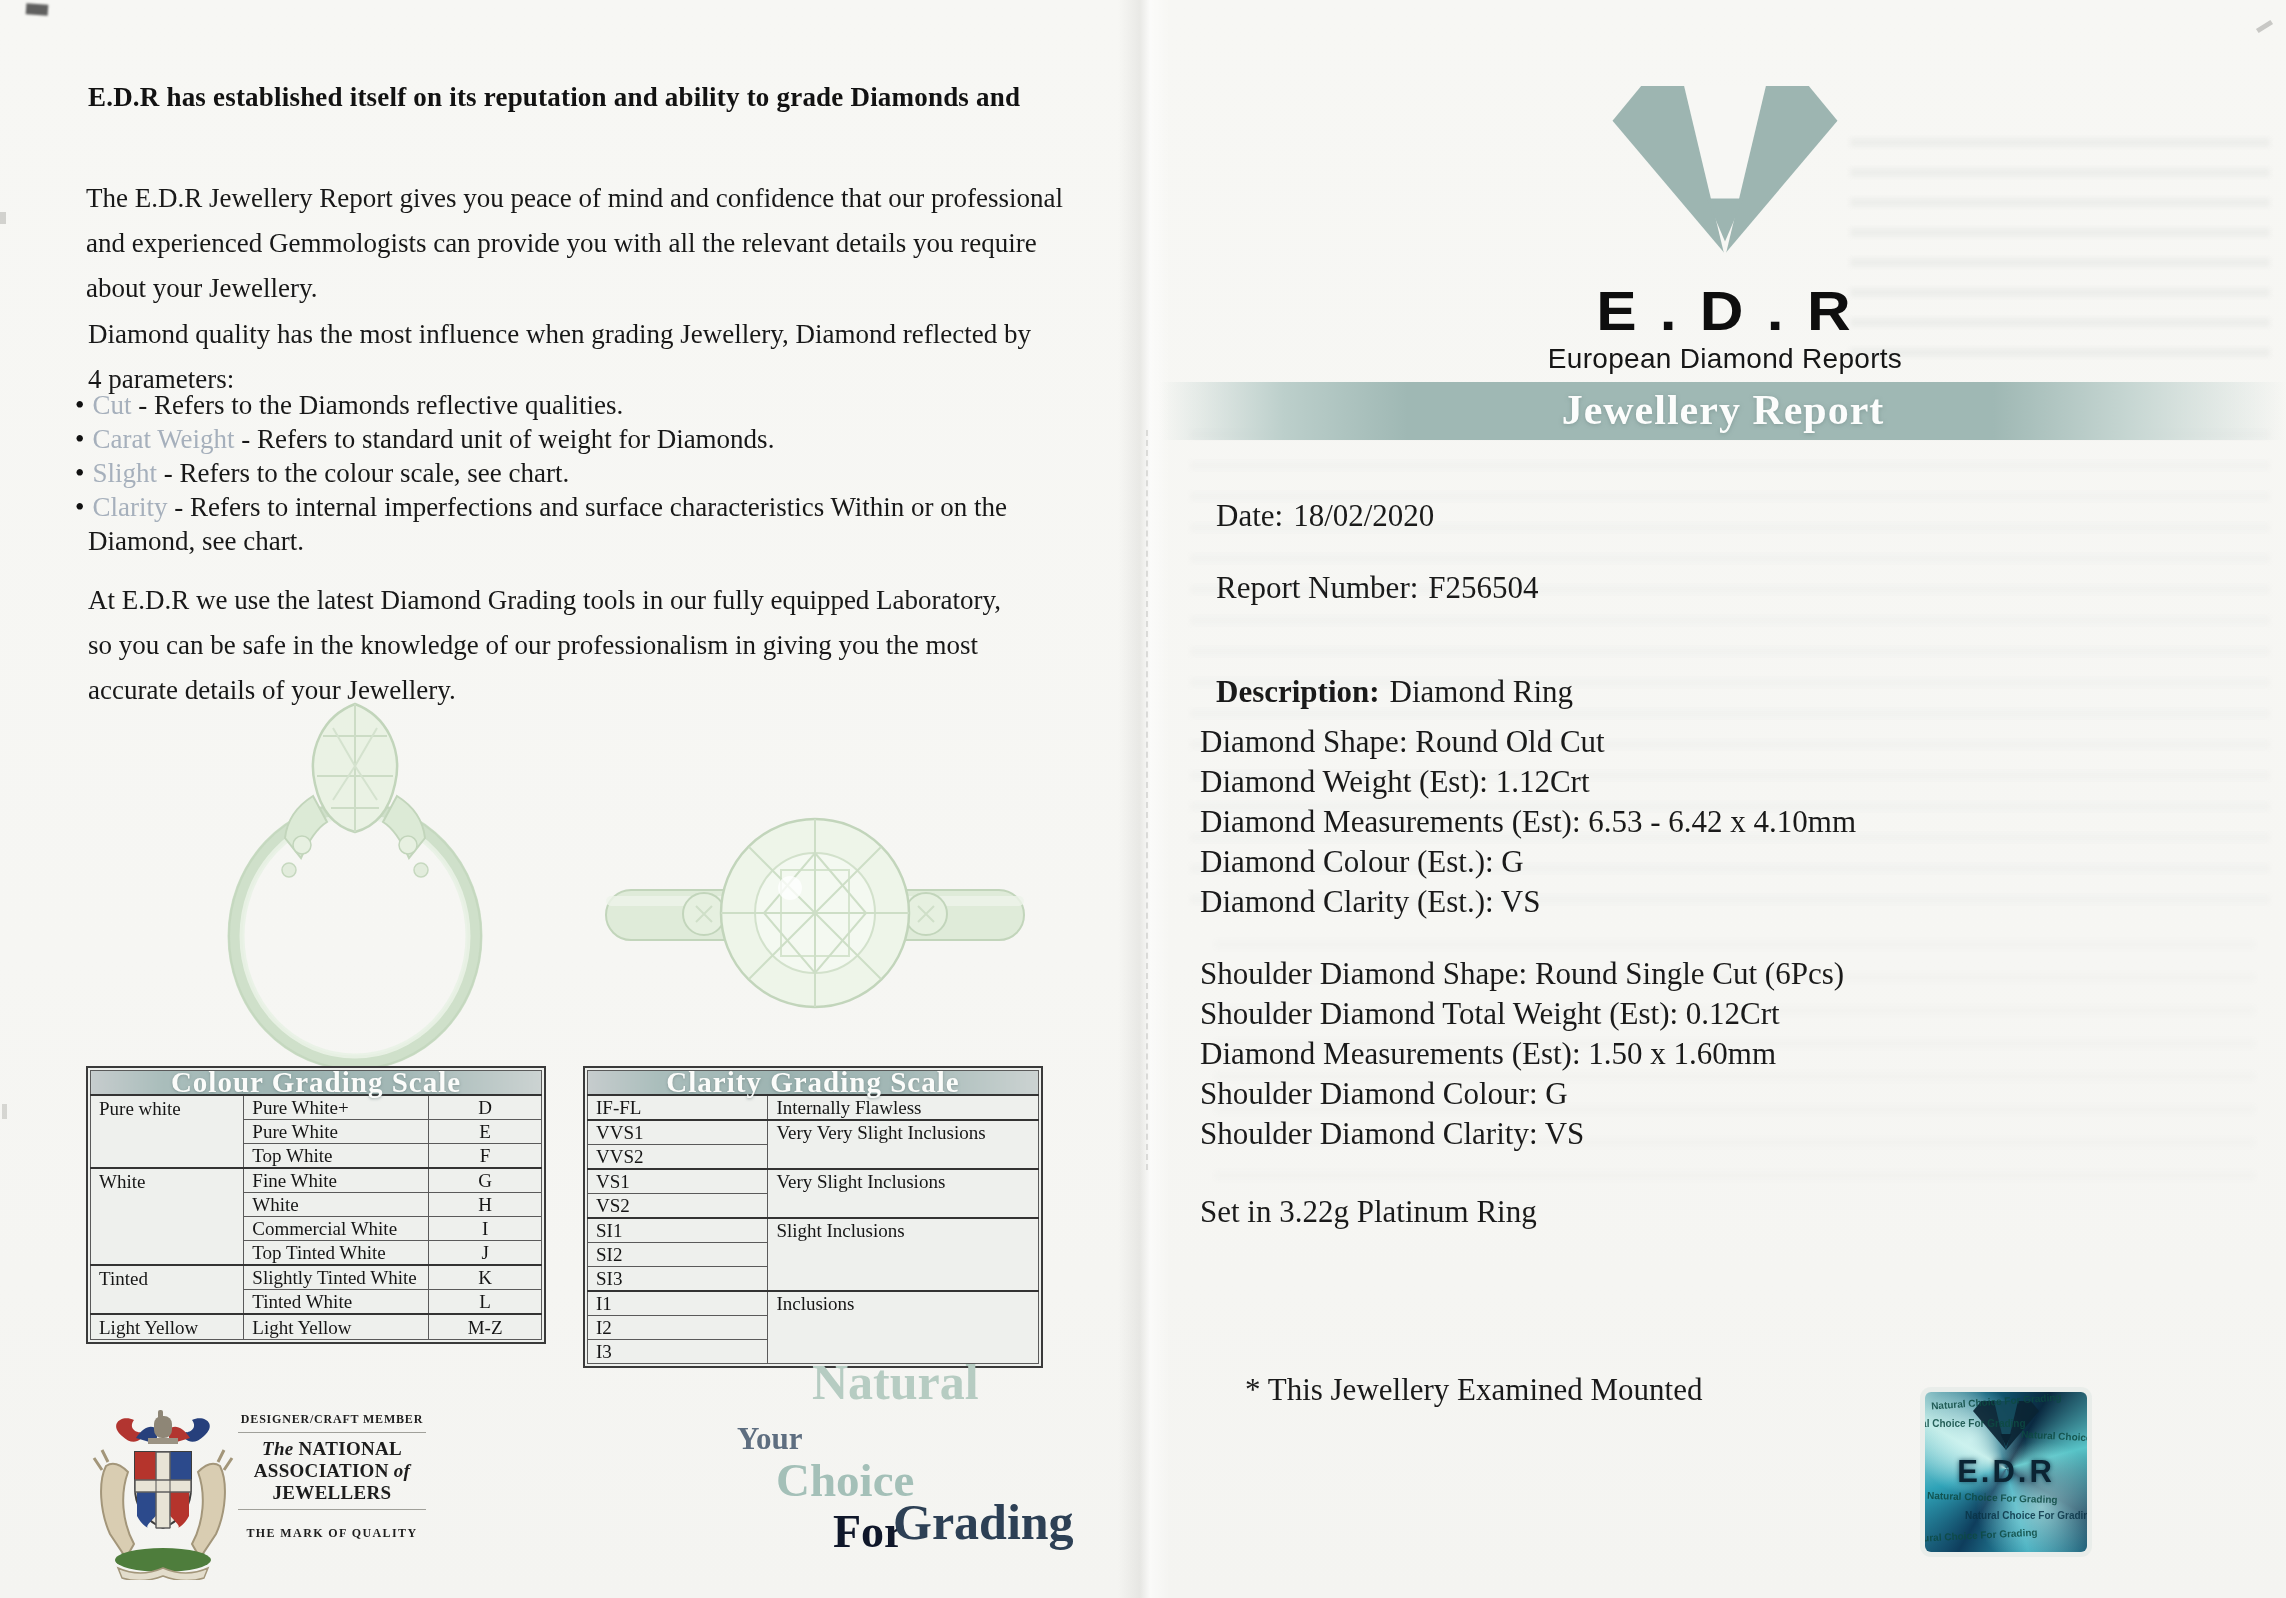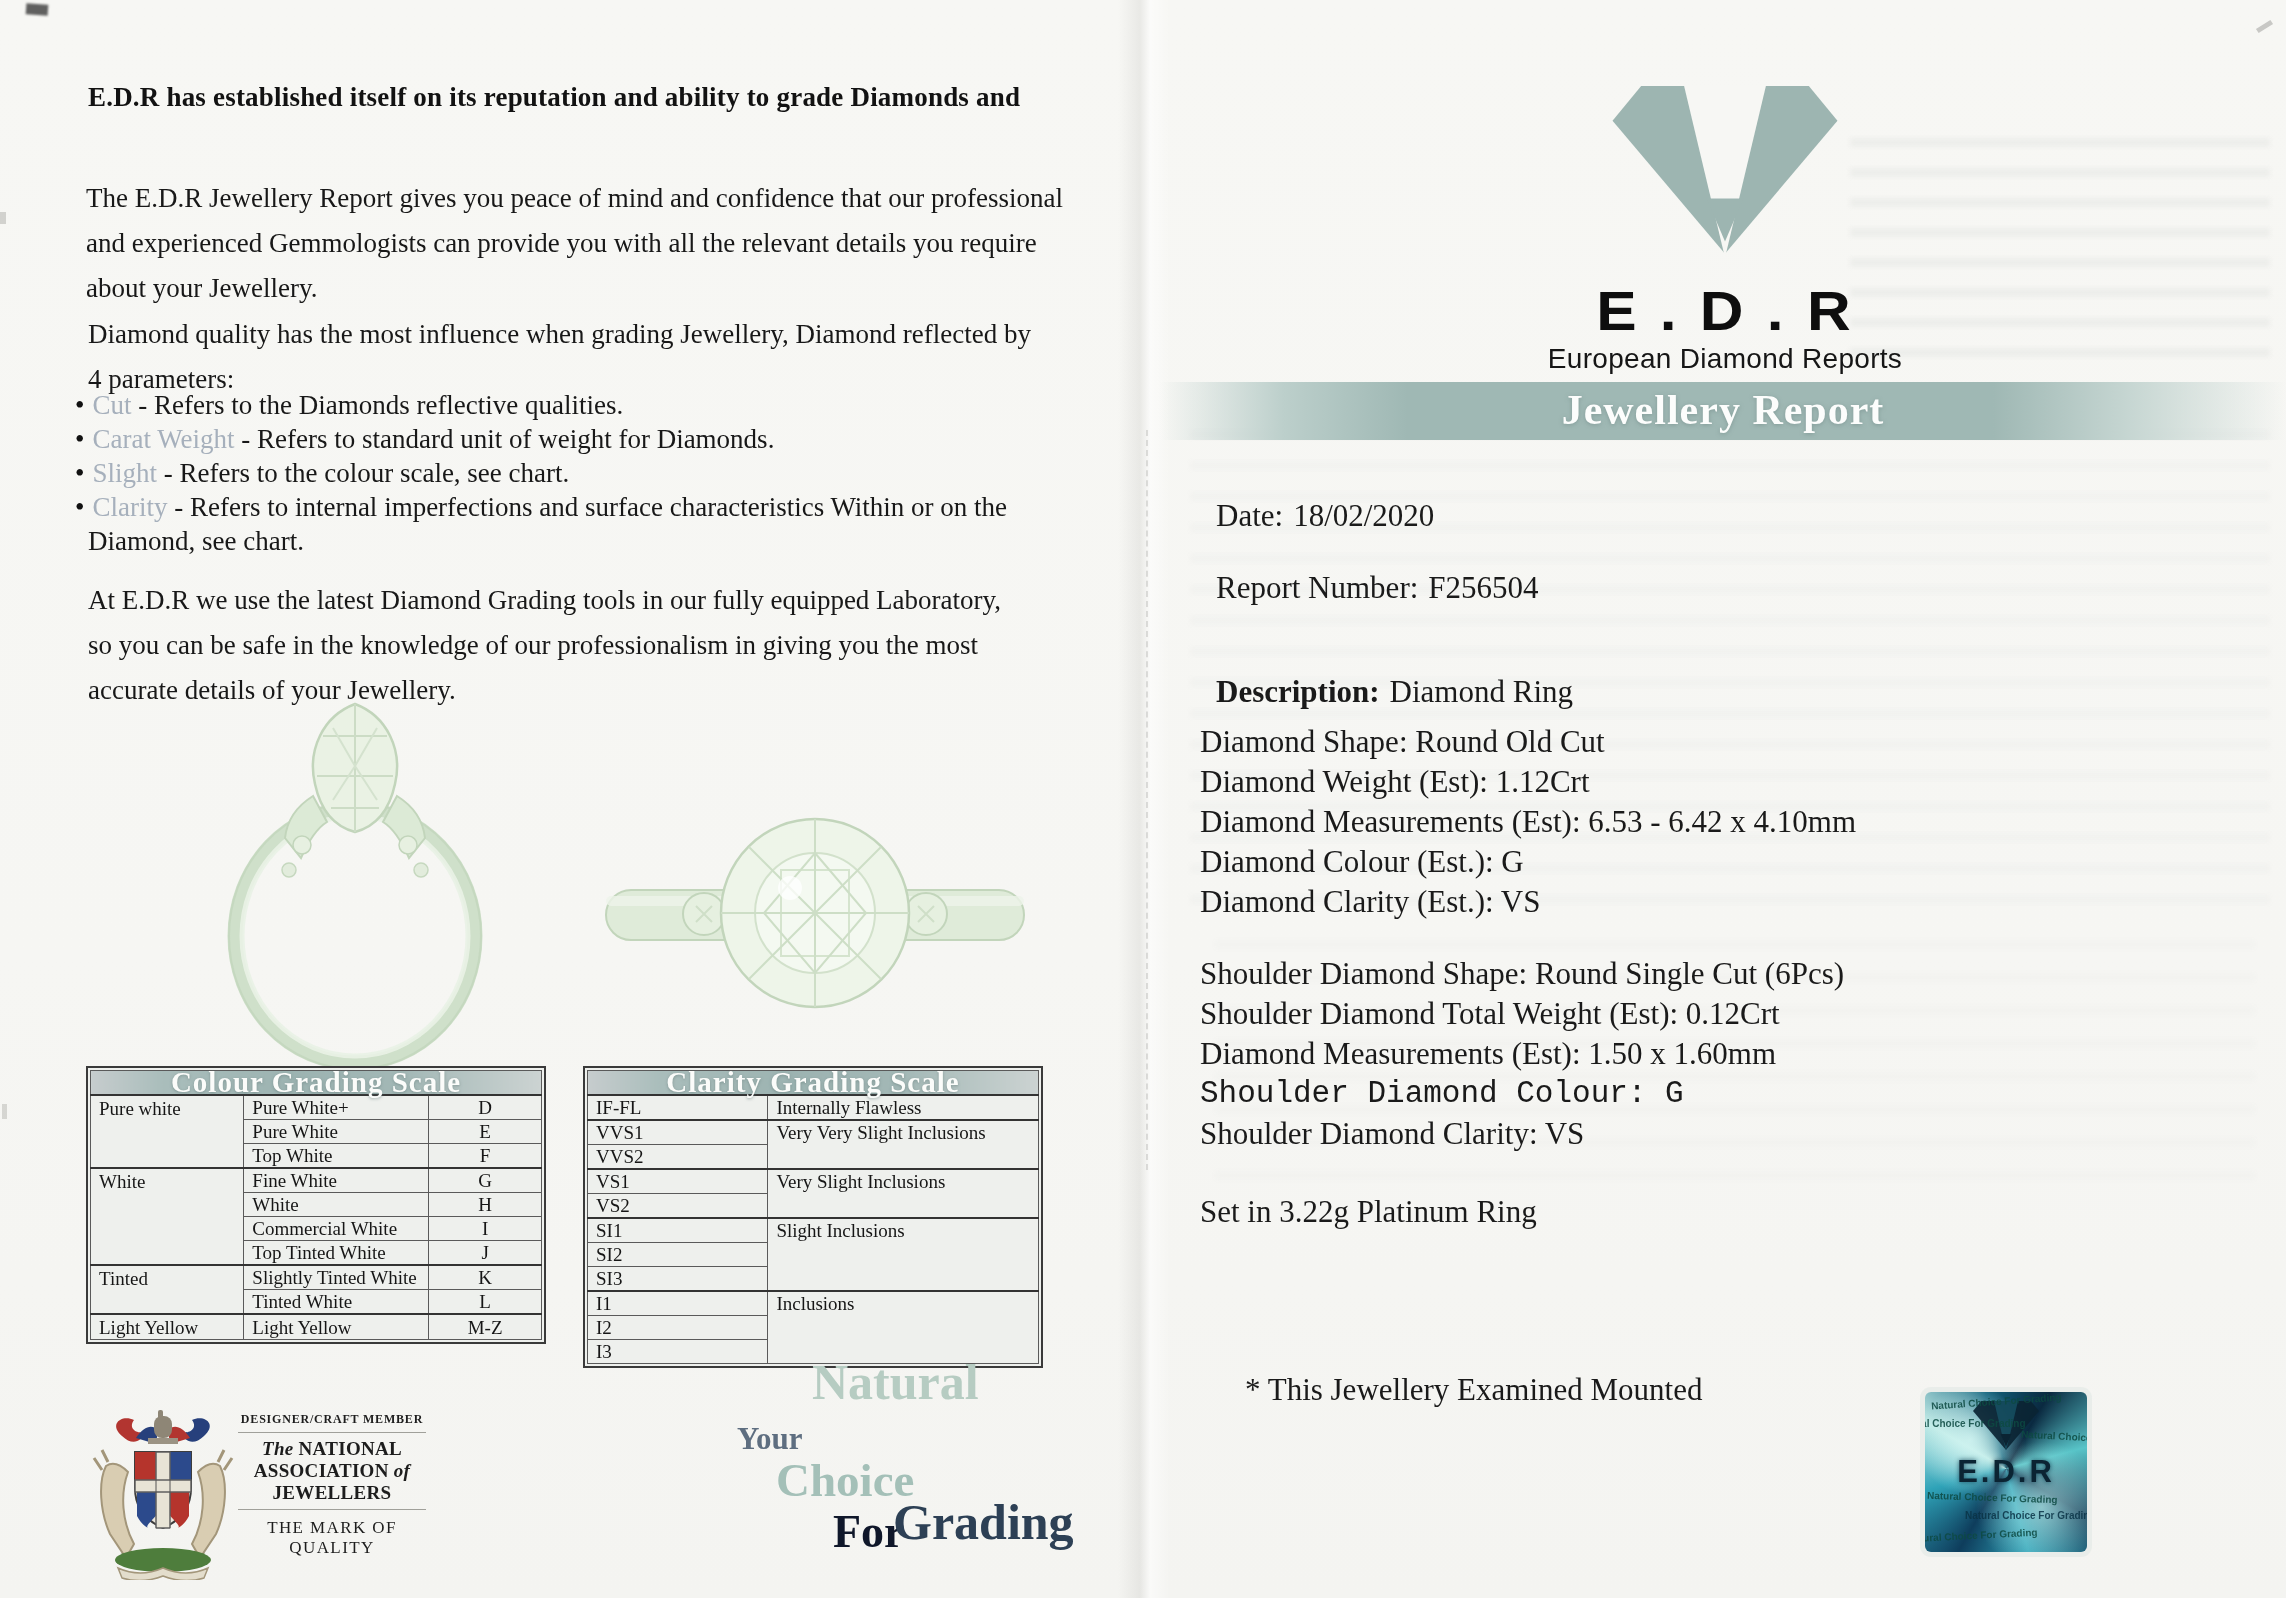--- a/index.html
+++ b/index.html
@@ -39,37 +39,37 @@
     border:1px solid #4a4a4a;
   }
   td.meaning{vertical-align:top;padding-top:2px;}
 
   
   .naj-text{left:230px;top:1412px;width:204px;text-align:center;color:#1d1d1d;}
   .naj-member{font-size:12px;font-weight:bold;letter-spacing:.8px;}
   .naj-rule{border-top:1px solid #a0a09a;margin:5px 8px;}
   .naj-name{font-size:19px;font-weight:bold;line-height:22px;letter-spacing:.3px;}
   .naj-name .it{font-style:italic;}
-  .naj-mark{font-size:17px;font-weight:normal;letter-spacing:1.4px;margin-top:8px;}
+  .naj-mark{font-size:12px;font-weight:bold;letter-spacing:1.4px;margin-top:16px;}
 
   
   .slg{font-weight:bold;white-space:nowrap;}
   #slg-your{left:737px;top:1421px;font-size:31px;color:#5e6e80;}
   #slg-natural{left:812px;top:1353px;font-size:50px;color:#b6ccc2;}
   #slg-choice{left:776px;top:1453px;font-size:47px;color:#a4c0b8;}
   #slg-for{left:833px;top:1505px;font-size:46px;color:#0f172a;}
   #slg-grading{left:893px;top:1493px;font-size:50px;color:#2d4055;}
 
   
   .rp-line{left:1200px;font-size:31px;white-space:nowrap;color:#1a1a1a;}
   #rp-date{top:498px;}
   #rp-report{top:570px;}
   #rp-desc{top:674px;}
   #rp-d0{top:724px;}#rp-d1{top:764px;}#rp-d2{top:804px;}#rp-d3{top:844px;}#rp-d4{top:884px;}
-  #rp-s0{top:956px;}#rp-s1{top:996px;}#rp-s2{top:1036px;}#rp-s3{top:1076px;font-family:Liberation Mono, monospace;}#rp-s4{top:1116px;}
+  #rp-s0{top:956px;}#rp-s1{top:996px;}#rp-s2{top:1036px;}#rp-s3{top:1076px;}#rp-s4{top:1116px;}
   #rp-set{top:1194px;}
   #rp-footnote{left:1245px;top:1372px;}
   .lbl-gap{margin-right:10px;margin-left:16px;}
 
   .brand-block{left:1490px;top:84px;width:470px;text-align:center;}
   .brand-name{font-family:"Liberation Sans",sans-serif;font-weight:700;font-size:56px;letter-spacing:3px;color:#0e0e0e;transform:scaleX(1.08);transform-origin:center;margin-top:8px;}
   .brand-sub{font-family:"Liberation Sans",sans-serif;font-size:28px;color:#161616;margin-top:0px;letter-spacing:.3px;}
 
   .banner{
     left:1160px;top:382px;width:1126px;height:58px;

